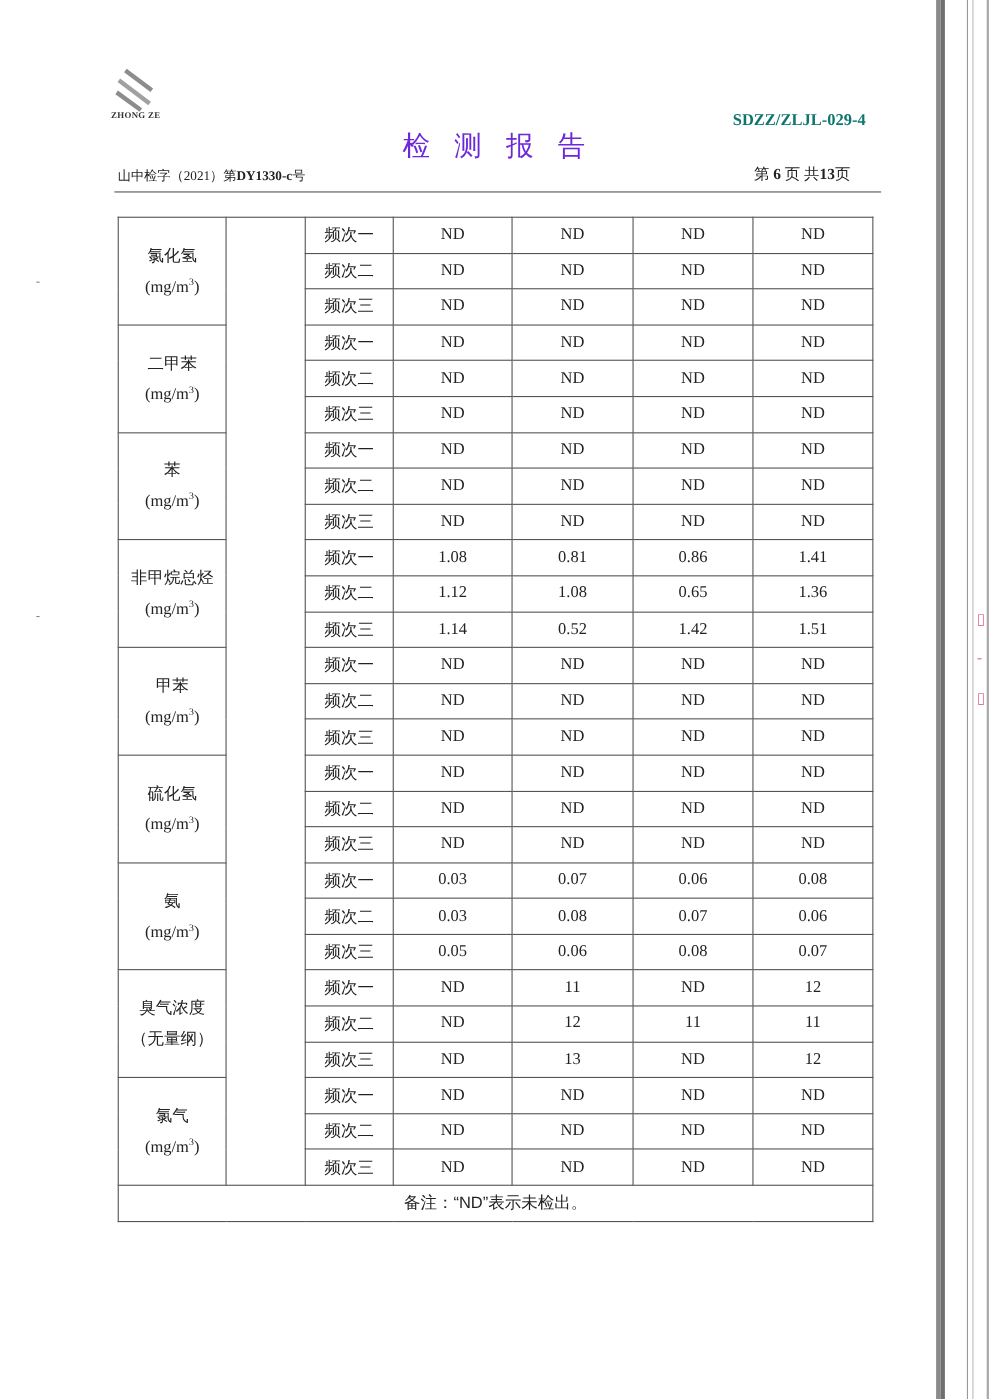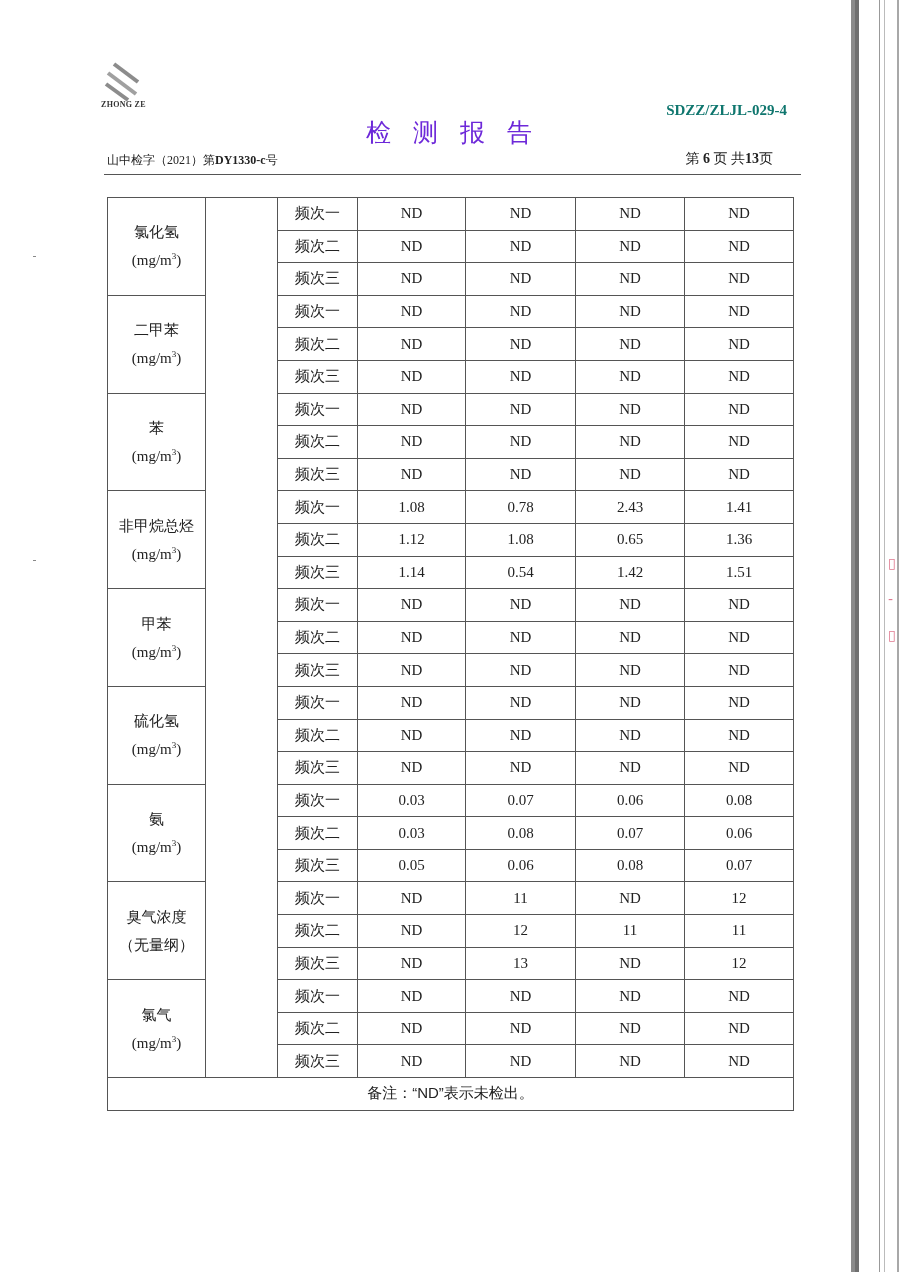--- a/index.html
+++ b/index.html
@@ -151,35 +151,35 @@
         <td>ND</td>
         <td>ND</td>
       </tr>
       <tr>
         <td class="item" rowspan="3">
           <div>非甲烷总烃</div>
           <div class="unit"><span>(mg/m</span><sup>3</sup><span>)</span></div>
         </td>
         <td class="freq">频次一</td>
         <td>1.08</td>
-        <td>0.78</td>
-        <td>2.43</td>
+        <td>0.81</td>
+        <td>0.86</td>
         <td>1.41</td>
       </tr>
       <tr>
         <td class="freq">频次二</td>
         <td>1.12</td>
         <td>1.08</td>
         <td>0.65</td>
         <td>1.36</td>
       </tr>
       <tr>
         <td class="freq">频次三</td>
         <td>1.14</td>
-        <td>0.54</td>
+        <td>0.52</td>
         <td>1.42</td>
         <td>1.51</td>
       </tr>
       <tr>
         <td class="item" rowspan="3">
           <div>甲苯</div>
           <div class="unit"><span>(mg/m</span><sup>3</sup><span>)</span></div>
         </td>
         <td class="freq">频次一</td>
         <td>ND</td>

